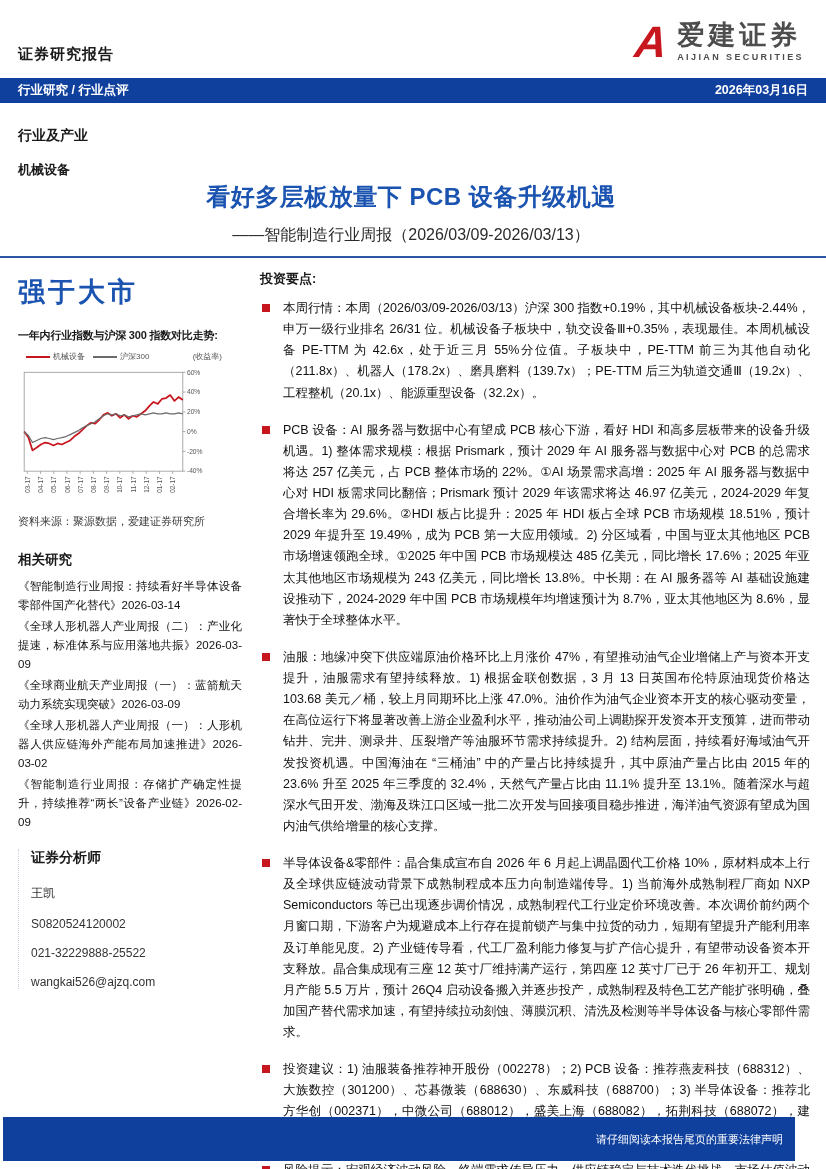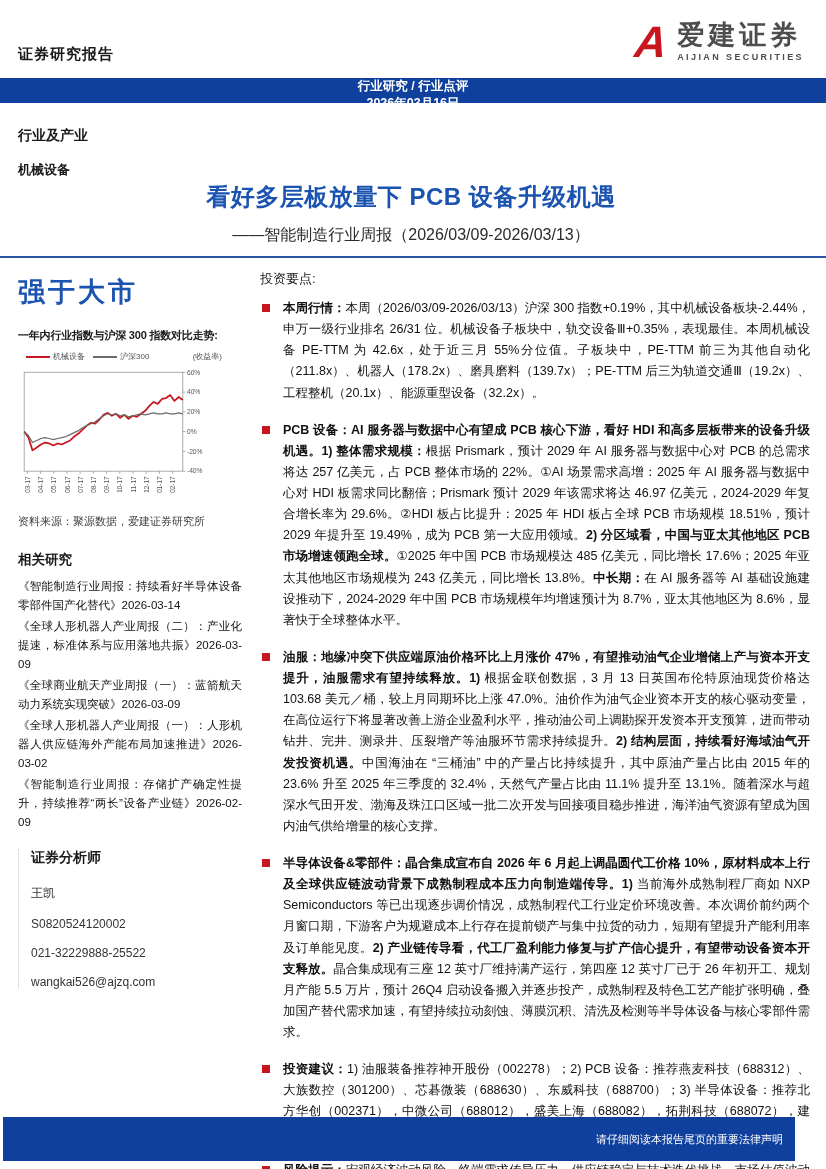--- a/index.html
+++ b/index.html
@@ -15,21 +15,21 @@
   }
   
   .top-header{display:flex;justify-content:space-between;align-items:flex-end;padding:20px 22px 0 18px;}
   .report-type{font-size:15px;font-weight:700;letter-spacing:1px;padding-top:6px;}
   .logo{display:flex;align-items:center;gap:10px;}
   .logo-a{font-size:44px;line-height:44px;font-weight:900;font-style:italic;color:var(--red);transform:skewX(-6deg);}
   .logo-text{display:flex;flex-direction:column;line-height:1.1;}
   .logo-cn{font-size:27px;font-weight:700;color:#4d4d4d;letter-spacing:4px;}
   .logo-en{font-size:9px;font-weight:700;color:#4d4d4d;letter-spacing:2.4px;margin-top:3px;}
   
-  .banner{margin-top:14px;height:25px;background:var(--blue);color:#fff;display:flex;justify-content:space-between;align-items:center;padding:0 18px;font-size:12.5px;font-weight:700;flex-direction:column;}
+  .banner{margin-top:14px;height:25px;background:var(--blue);color:#fff;display:flex;justify-content:space-between;align-items:center;padding:0 18px;font-size:12.5px;font-weight:700;}
   
   .title-row{display:flex;padding:8px 18px 0 18px;flex-direction:column;}
   .title-left{width:222px;flex:none;padding-top:16px;}
   .industry-label{font-size:14px;font-weight:700;margin-bottom:16px;}
   .industry{font-size:13px;font-weight:700;}
   .title-right{flex:1;text-align:center;padding-right:4px;}
   .doc-title{color:var(--blue2);font-size:24px;font-weight:800;margin:2px 0 12px;letter-spacing:0.5px;}
   .doc-subtitle{font-size:16px;color:#2b2b2b;}
   .rule{border:none;border-top:2px solid #2B55A2;margin:10px 0 0 0;}
   
@@ -44,26 +44,26 @@
   .legend-line{display:inline-block;width:24px;height:2px;}
   .legend-note{margin-left:auto;}
   .chart-box{width:206px;}
   .source{font-size:11px;color:#3d3d3d;margin:12px 0 22px;}
   .research-title{font-size:13.5px;font-weight:700;margin:0 0 8px;}
   .research-item{font-size:11.5px;line-height:1.62;color:#111;margin-bottom:3px;text-align:justify;cursor:pointer;}
   .analyst{margin-top:18px;border-left:1px dotted #c3cde0;padding-left:12px;}
   .analyst-title{font-size:14px;font-weight:700;margin-bottom:18px;}
   .analyst-line{font-size:12px;color:#333;margin-bottom:15px;}
   
-  .main-heading{font-size:13px;font-weight:400;margin:4px 0 10px;}
+  .main-heading{font-size:13px;font-weight:700;margin:4px 0 10px;}
   .bullets{list-style:none;margin:0;padding:0;}
   .bullet{display:flex;margin-bottom:16px;}
   .marker{width:8px;height:8px;background:var(--red);flex:none;margin:6px 13px 0 2px;}
   .btext{margin:0;font-size:12.5px;line-height:1.69;text-align:justify;color:#111;}
-  .btext .b{font-weight:700;}
+  .btext .b{font-weight:400;}
   
   .footer-bar{position:absolute;left:3px;width:792px;top:1117px;height:44px;background:var(--blue);color:#fff;
     display:flex;align-items:center;justify-content:flex-end;padding-right:12px;font-size:11px;}
 </style>
 </head>
 <body>
 
 <div class="page">
 
   <div class="top-header">

